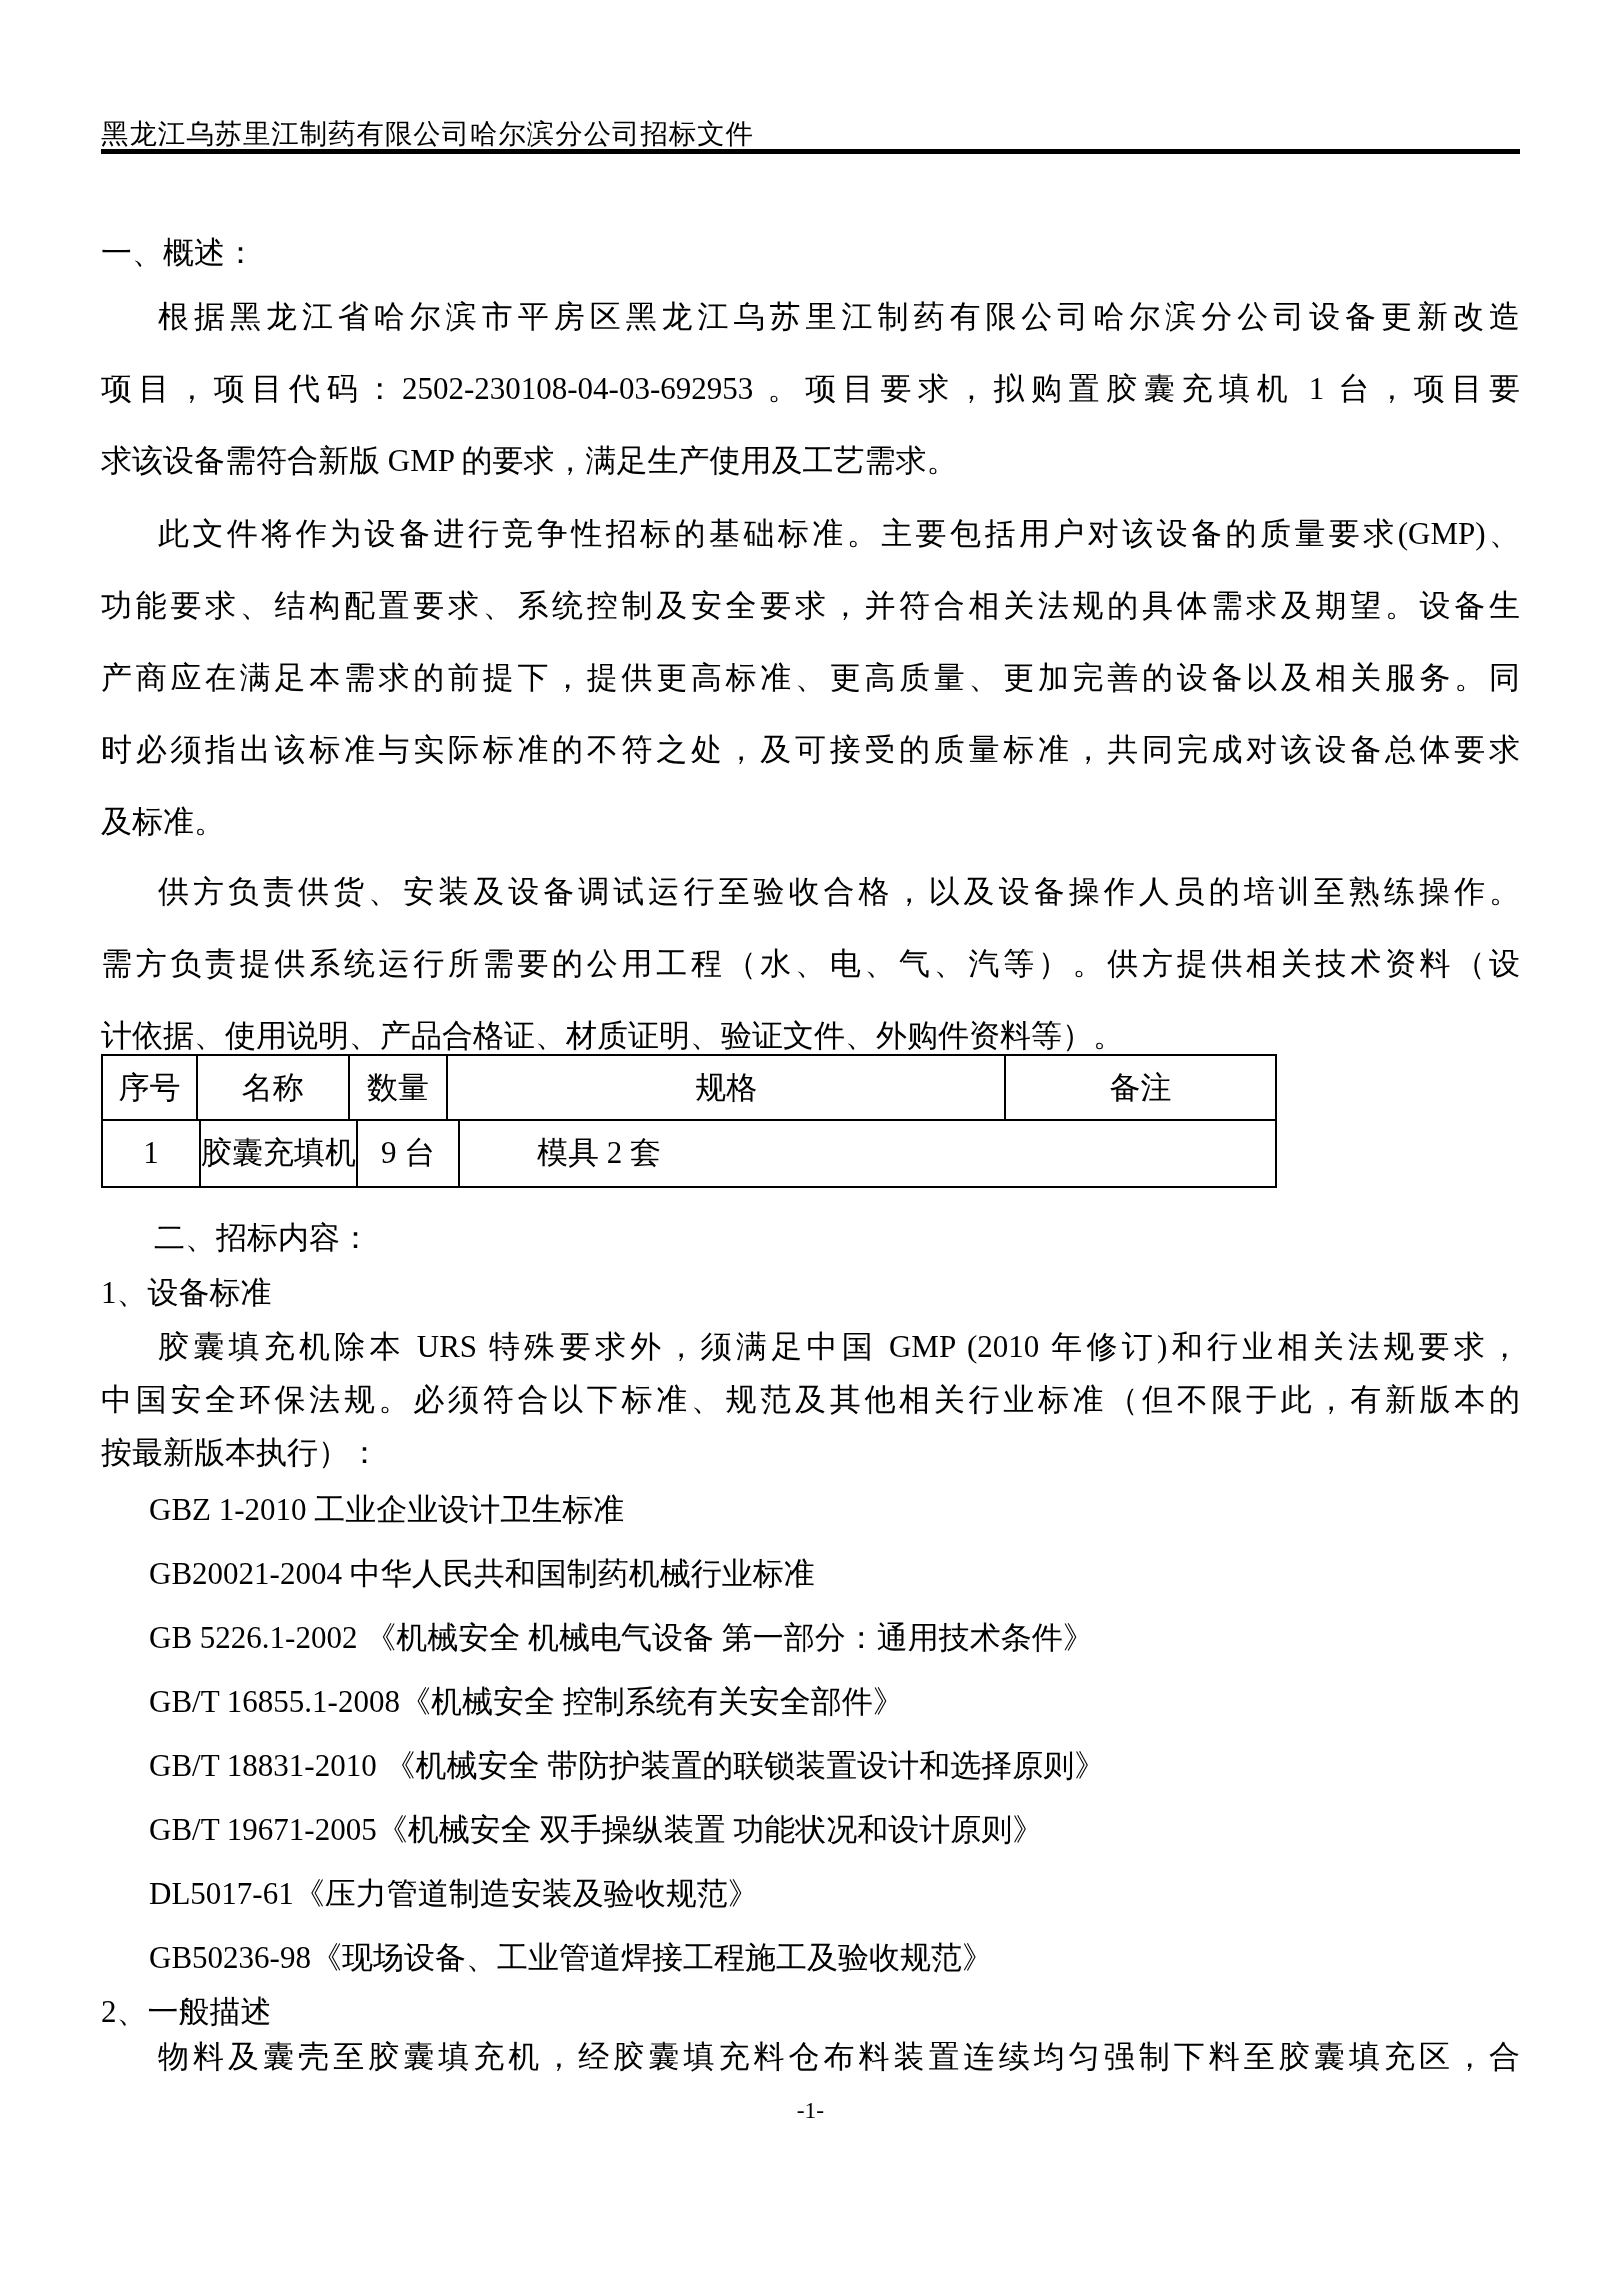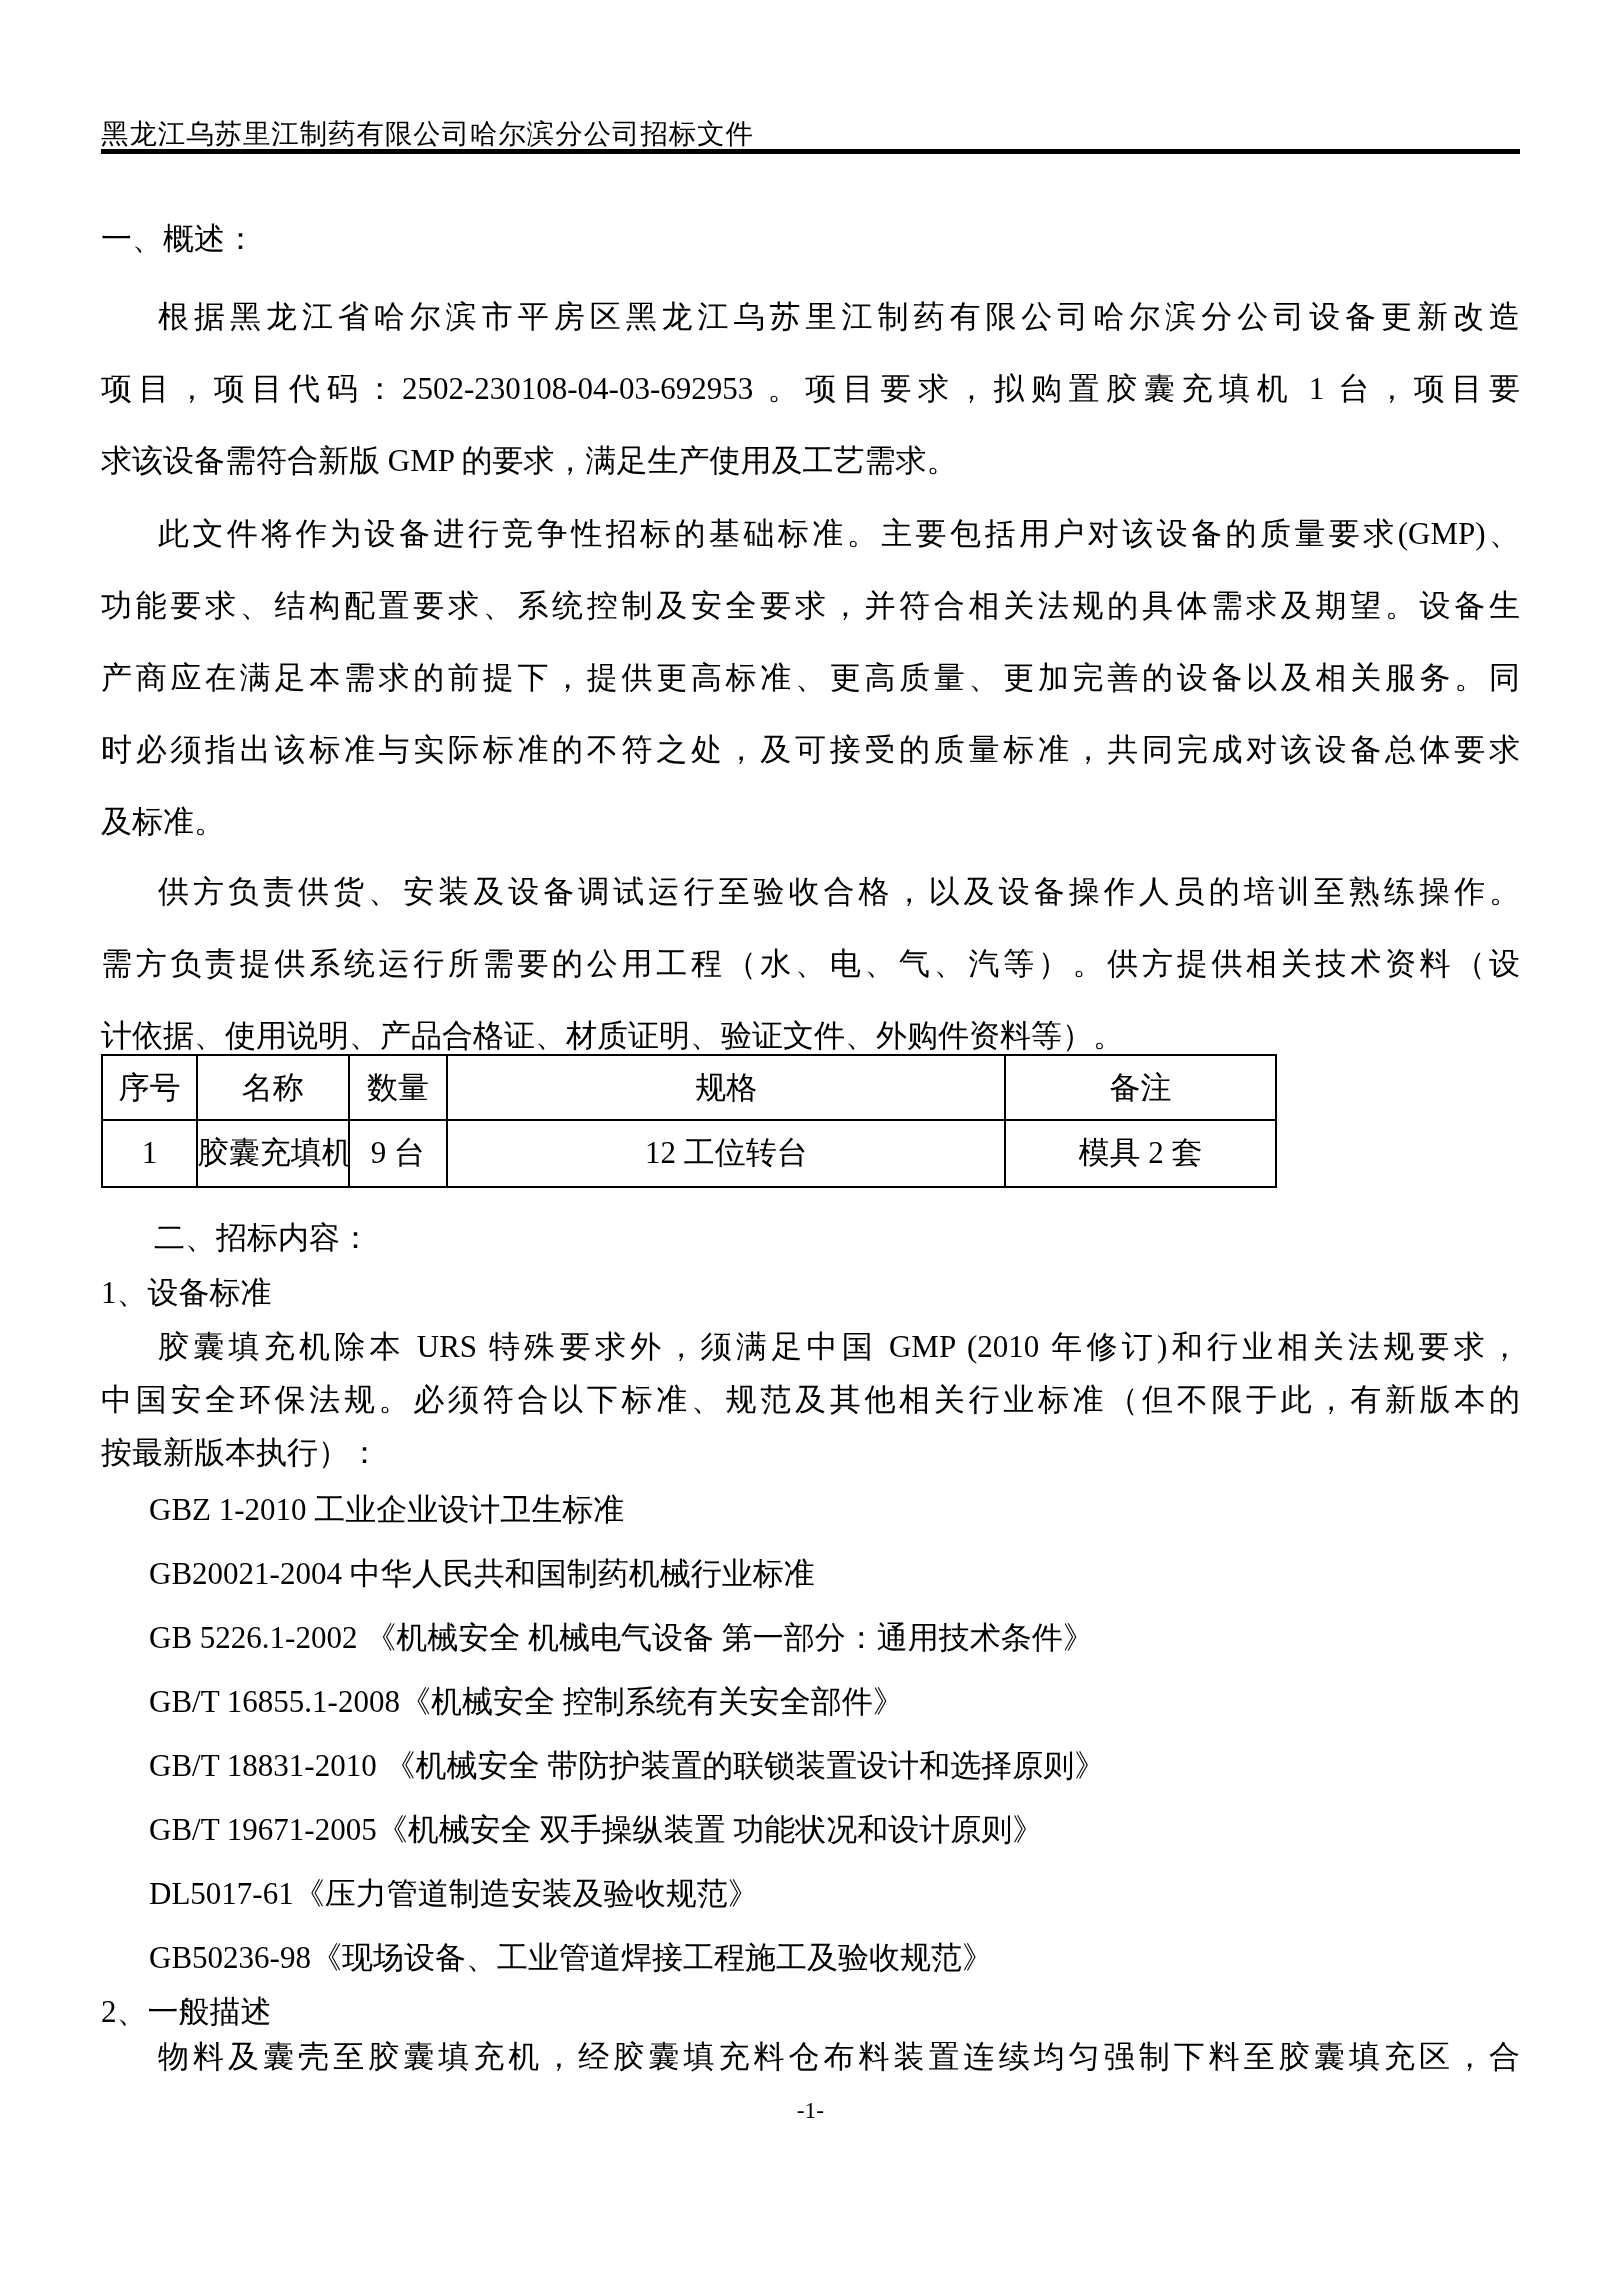--- a/index.html
+++ b/index.html
@@ -81,21 +81,21 @@
   }
 </style>
 </head>
 <body>
 
 <div class="page">
 
   <div class="abs doc-header">黑龙江乌苏里江制药有限公司哈尔滨分公司招标文件</div>
   <div class="abs header-rule"></div>
 
-  <div class="abs h-sec" style="left:101px; top:219px;">一、概述：</div>
+  <div class="abs h-sec" style="left:101px; top:233px;">一、概述：</div>
 
   <div class="abs para lh73" style="left:101px; top:281px;">
       <div class="line indent j">根据黑龙江省哈尔滨市平房区黑龙江乌苏里江制药有限公司哈尔滨分公司设备更新改造</div>
       <div class="line j">项目，项目代码：2502-230108-04-03-692953 。项目要求，拟购置胶囊充填机 1 台，项目要</div>
       <div class="line">求该设备需符合新版 GMP 的要求，满足生产使用及工艺需求。</div>
     </div>
 
   <div class="abs para lh73" style="left:101px; top:498px;">
       <div class="line indent j">此文件将作为设备进行竞争性招标的基础标准。主要包括用户对该设备的质量要求(GMP)、</div>
       <div class="line j">功能要求、结构配置要求、系统控制及安全要求，并符合相关法规的具体需求及期望。设备生</div>
@@ -115,21 +115,20 @@
         <div class="tcell c0">序号</div>
         <div class="tcell c1">名称</div>
         <div class="tcell c2">数量</div>
         <div class="tcell c3">规格</div>
         <div class="tcell c4">备注</div>
       </div>
       <div class="trow last">
         <div class="tcell c0">1</div>
         <div class="tcell c1">胶囊充填机</div>
         <div class="tcell c2">9 台</div>
-        <div class="tcell c3">12 工位转台</div>
         <div class="tcell c4">模具 2 套</div>
       </div>
     </div>
 
   <div class="abs h-sec" style="left:154px; top:1218px;">二、招标内容：</div>
 
   <div class="abs h-sec" style="left:101px; top:1273px;">1、设备标准</div>
 
   <div class="abs para lh54" style="left:101px; top:1320px;">
       <div class="line indent j">胶囊填充机除本 URS 特殊要求外，须满足中国 GMP (2010 年修订)和行业相关法规要求，</div>

